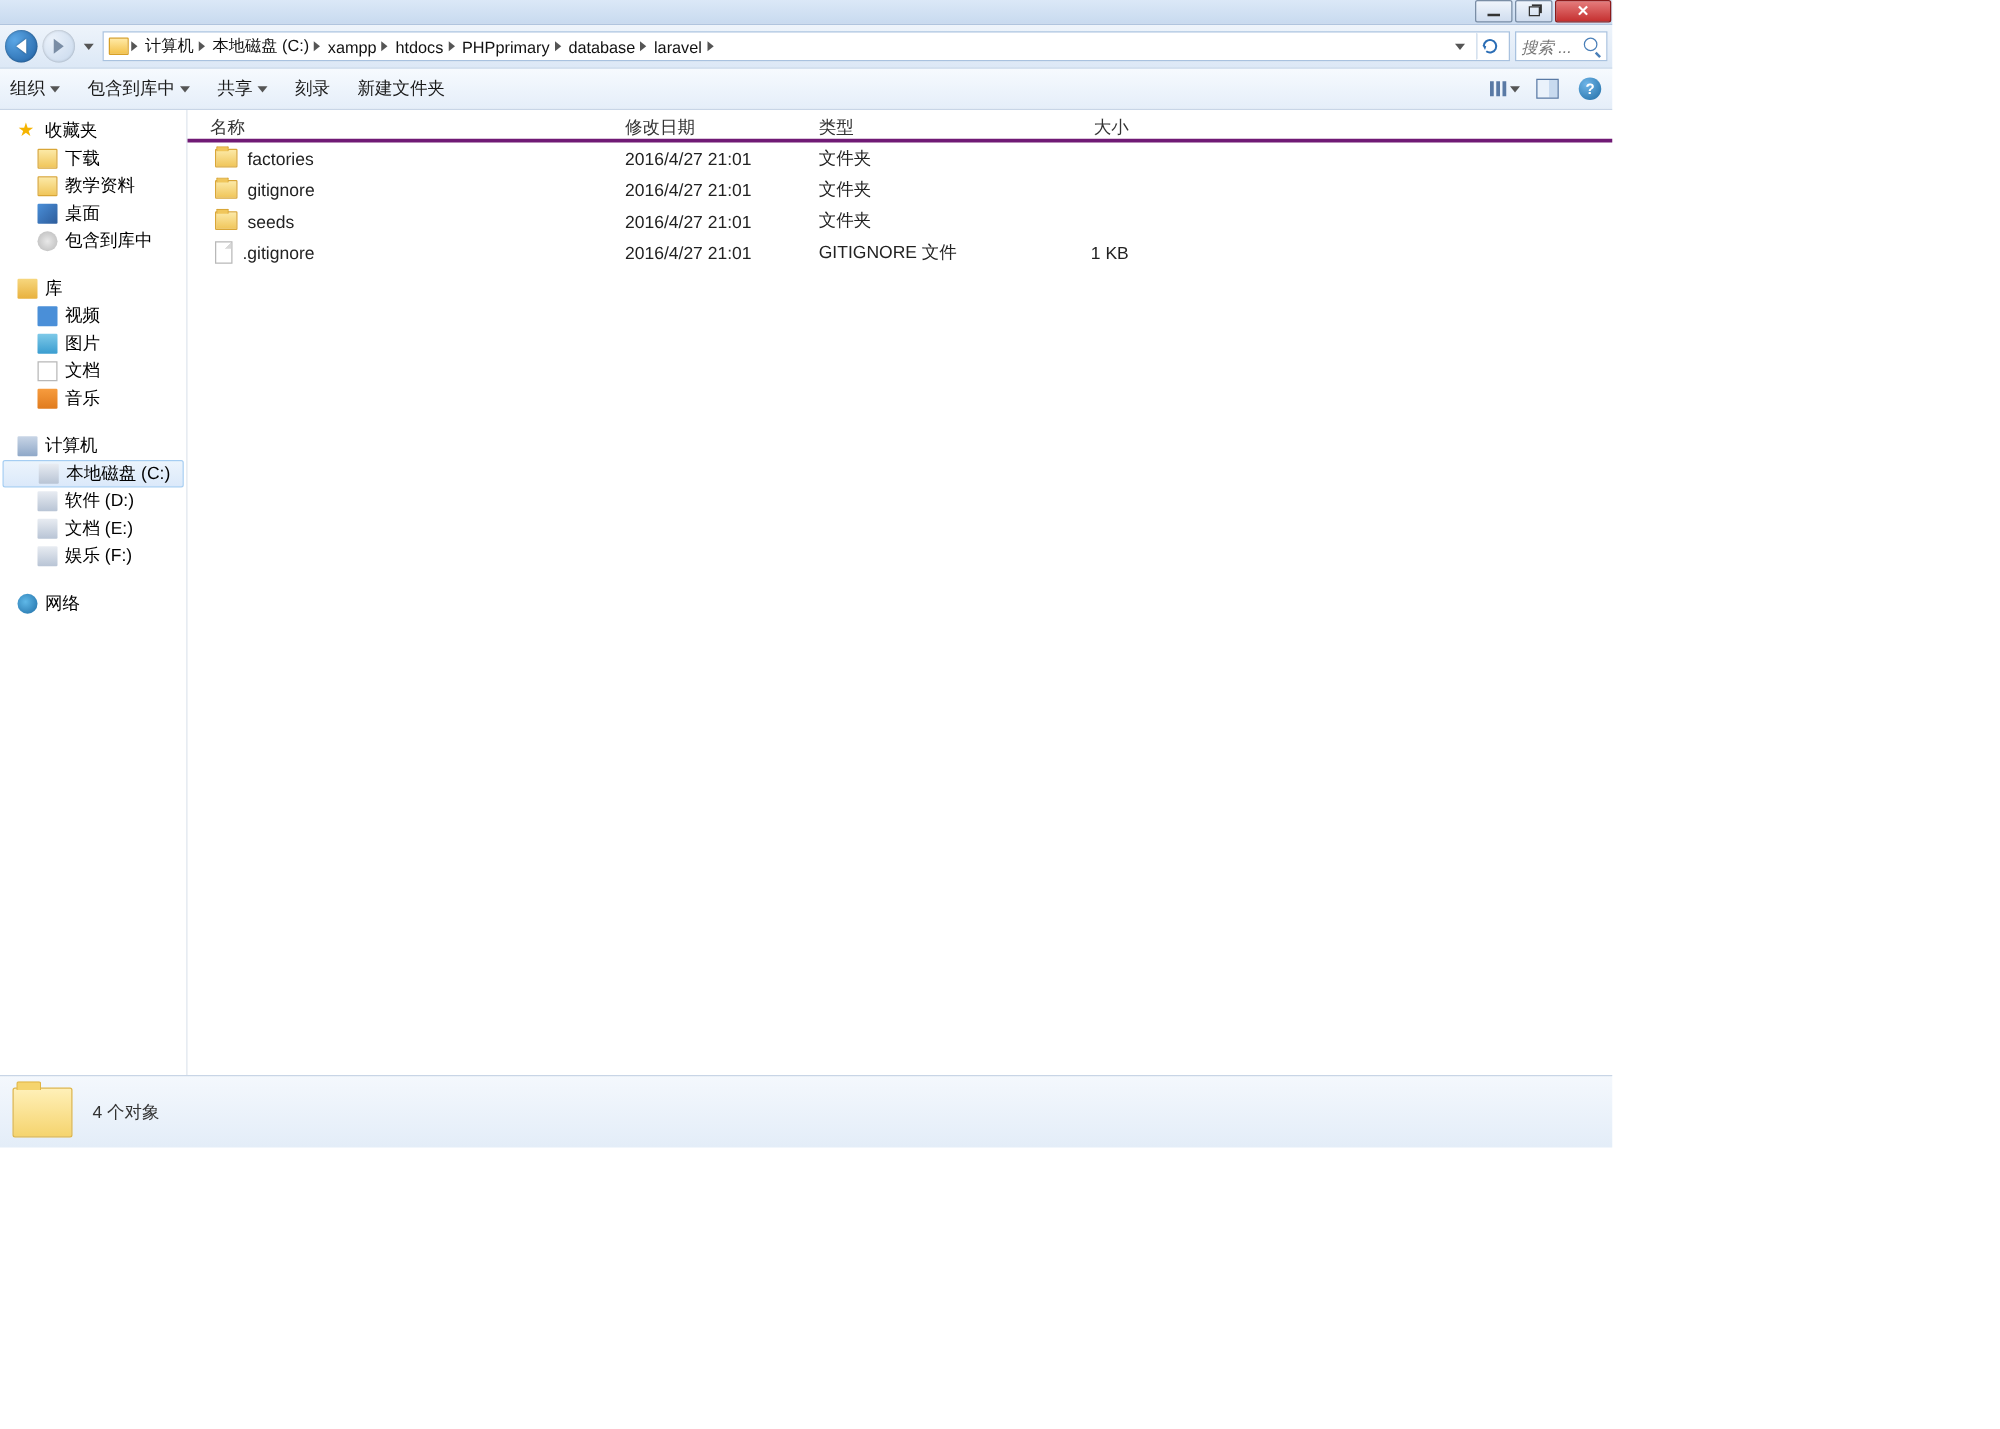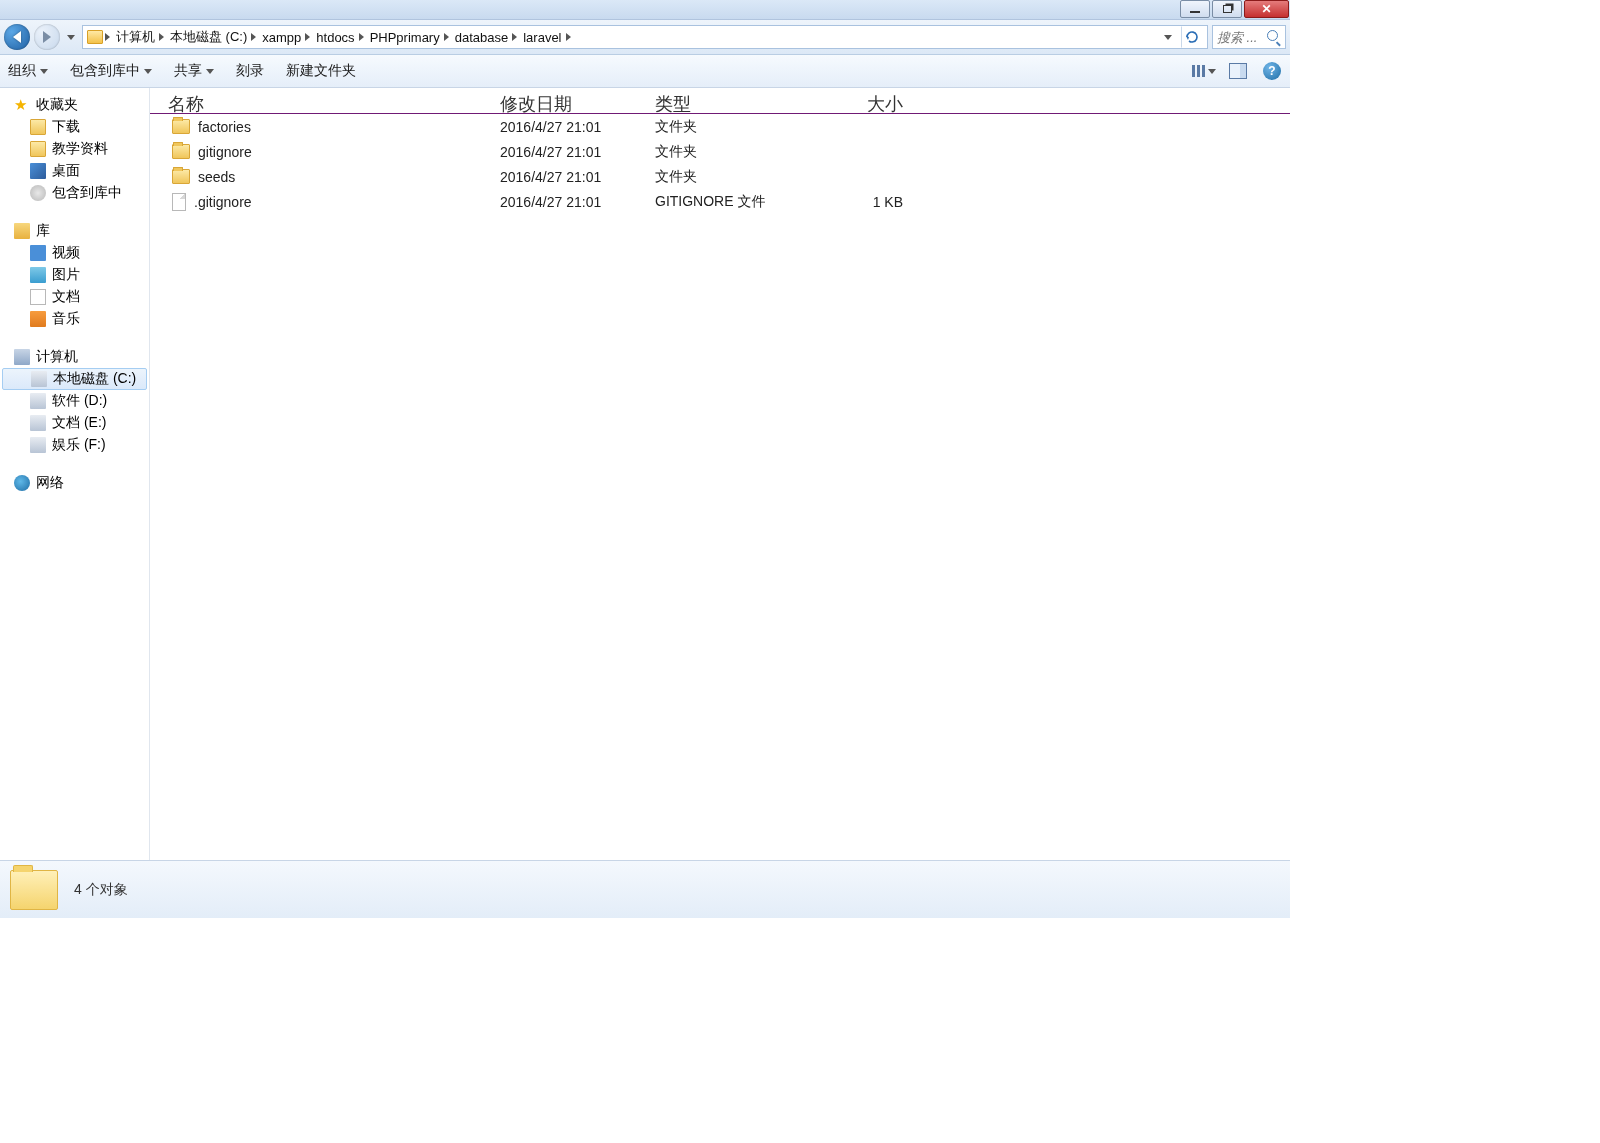--- a/index.html
+++ b/index.html
@@ -39,21 +39,21 @@
     
     .sidebar { width: 150px; background: #fff; border-right: 1px solid #e0e6ee; padding: 6px 0; overflow: hidden; font-size: 14px;}
     .side-group { margin-bottom: 16px; }
     .side-head, .side-item { display: flex; align-items: center; padding: 2px 6px 2px 14px; gap: 6px; white-space: nowrap; height: 22px;}
     .side-item { padding-left: 30px; }
     .side-item.selected { background: linear-gradient(to bottom, #ecf4fc, #dbe9fa); border: 1px solid #a5cdf2; border-radius: 2px; margin: 0 2px; padding-left: 28px; }
     .icon { width: 16px; height: 16px; flex-shrink: 0; }
 
     
     .filelist { flex: 1; display: flex; flex-direction: column; }
-    .cols { display: flex; height: 26px; border-bottom: 1px solid #701a75; align-items: flex-start; font-size: 18px; color: #333; padding-top: 4px;}
+    .cols { display: flex; height: 26px; border-bottom: 3px solid #701a75; align-items: flex-end; font-size: 14px; color: #333; padding-top: 4px;}
     .col-name { width: 350px; padding-left: 18px; }
     .col-date { width: 155px; }
     .col-type { width: 160px; }
     .col-size { width: 100px; text-align: right; padding-right: 12px;}
     .rows { flex: 1; }
     .row { display: flex; height: 25px; align-items: center; font-size: 14px; color: #222; }
     .row .col-name { display: flex; align-items: center; gap: 8px; padding-left: 22px;}
     .folder-icon { width: 18px; height: 15px; background: linear-gradient(to bottom, #fce9a6, #f0c65b); border-radius: 1px; border: 1px solid #d9a637; position:relative;}
     .folder-icon::before { content:''; position:absolute; top:-3px; left:0; width:8px; height:3px; background:#f0c65b; border:1px solid #d9a637; border-bottom:none; border-radius:1px 1px 0 0;}
     .file-icon { width: 14px; height: 18px; background: #fff; border: 1px solid #b8b8b8; position: relative; }

